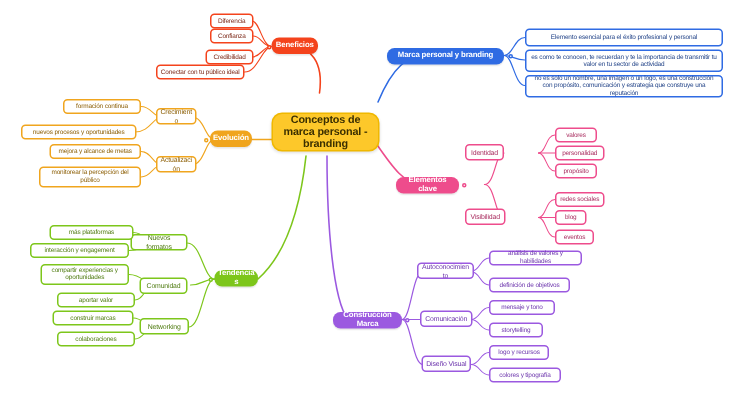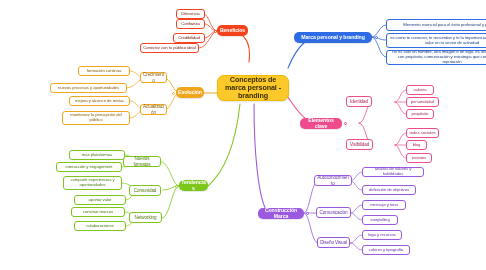--- a/index.html
+++ b/index.html
@@ -3,21 +3,21 @@
 <meta charset="utf-8">
 <style>
   html,body{margin:0;padding:0;}
   body{
     width:486px;height:270px;
     background:#ffffff;
     font-family:"Liberation Sans","DejaVu Sans",sans-serif;
     overflow:hidden;
     position:relative;
   }
-  #canvas{position:absolute;left:0;top:0;width:396px;height:270px;margin-left:36px;}
+  #canvas{position:absolute;left:0;top:0;width:396px;height:270px;}
   svg.links{position:absolute;left:0;top:0;width:486px;height:270px;pointer-events:none;}
 
   .node{
     position:absolute;
     box-sizing:border-box;
     display:flex;align-items:center;justify-content:center;
     text-align:center;
     border-radius:4px;
     line-height:1.12;
     letter-spacing:-0.1px;

